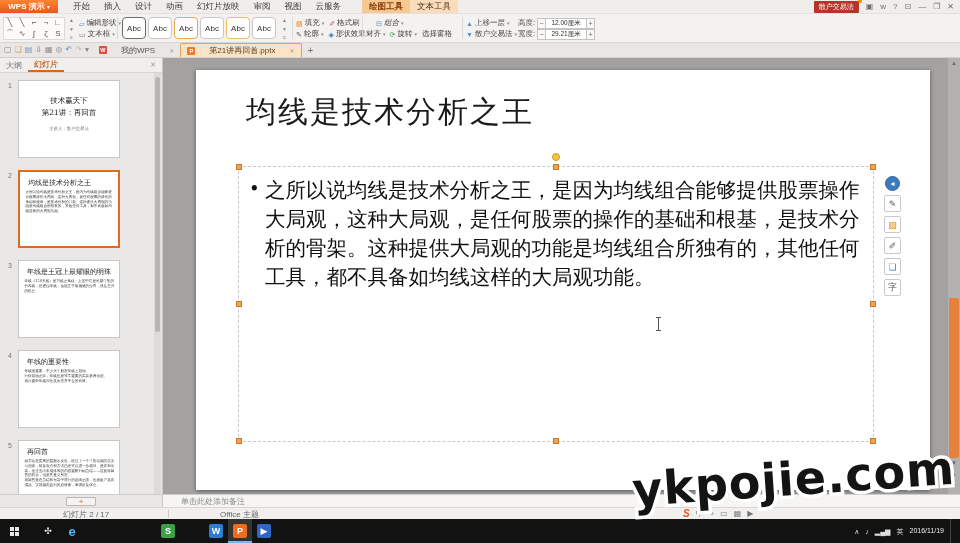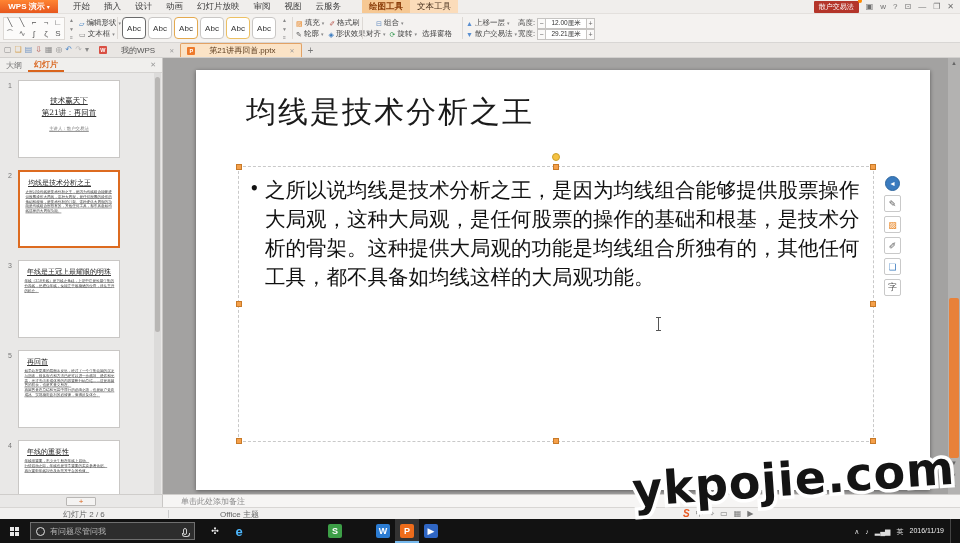--- a/index.html
+++ b/index.html
@@ -65,21 +65,21 @@
   .sidebar{position:absolute;left:0;top:58px;width:163px;height:436px;background:#e9e8e7;border-right:1px solid #c9c7c5;}
   .sb-head{position:absolute;left:0;top:0;width:100%;height:15px;background:#f0efed;border-bottom:1px solid #d5d3d1;
            display:flex;align-items:center;font-size:8px;color:#777;}
   .sb-tab{padding:0 6px;height:100%;display:flex;align-items:center;font-family:Liberation Mono, monospace;}
   .sb-tab.sel{color:#d9641c;border-bottom:2px solid #d9641c;font-weight:bold;}
   .sb-close{margin-left:auto;padding-right:6px;color:#999;font-size:7px;}
   .sb-list{position:absolute;left:0;top:15px;width:155px;height:421px;overflow:hidden;padding:7px 0 0 2px;}
   .srow{display:flex;margin-bottom:12px;}
   .snum{width:16px;font-size:7px;color:#777;padding-top:2px;text-align:center;}
   .thumb{width:102px;height:78px;background:#fff;border:1px solid #c9c7c5;overflow:hidden;position:relative;
-         font-family:"DejaVu Serif","Liberation Serif",serif;text-decoration:underline;}
+         font-family:"DejaVu Serif","Liberation Serif",serif;}
   .thumb.sel{border:2px solid #dd6b20;}
   .t-title{font-size:7px;color:#222;padding:7px 8px 0 8px;white-space:pre-line;line-height:1.35;}
   .thumb.center .t-title{text-align:center;font-size:7.5px;padding-top:14px;line-height:1.6;}
   .t-sub{font-size:8px;transform:scale(.55);transform-origin:50% 0;width:182%;margin-left:-41%;
          text-align:center;color:#777;margin-top:7px;}
   .t-body{font-size:8px;transform:scale(.45);transform-origin:0 0;width:222%;line-height:1.35;
           color:#333;padding:4px 10px 0 12px;white-space:pre-line;}
   .sb-scroll{position:absolute;right:1px;top:15px;bottom:0;width:7px;background:#dcdbda;}
   .sb-scroll .thumbbar{position:absolute;left:1px;right:1px;top:4px;height:255px;background:#b8b6b4;border-radius:3px;}
 
@@ -250,21 +250,21 @@
         <span class="ric" style="color:#555">✎</span>
         <span>轮廓</span>
         <span class="caret">▾</span>
         <span class="ric" style="color:#3a7bbf;margin-left:3px">◈</span>
         <span>形状效果</span>
         <span class="caret">▾</span>
       </div>
     </div>
     <div class="rsep" style="left:362px"></div>
     <div class="g-stack" style="left:366px;width:96px;">
-      <div class="rrow" style="padding-left:10px;">
+      <div class="rrow" style="padding-left:10px;font-style:italic;">
         <span class="ric" style="color:#6a8fc0">⊟</span>
         <span>组合</span>
         <span class="caret">▾</span>
       </div>
       <div class="rrow">
         <span>对齐</span>
         <span class="caret">▾</span>
         <span class="ric" style="color:#3a9a55;margin-left:2px">⟳</span>
         <span>旋转</span>
         <span class="caret">▾</span>
@@ -357,36 +357,36 @@
         </div>
         <div class="srow">
           <div class="snum">3</div>
           <div class="thumb">
             <div class="t-title">年线是王冠上最耀眼的明珠</div>
 
             <div class="t-body">年线（250天线）是万线之基础，上证中它是长期牛熊的分界线，把握住年线，便能立于最稳健的位置，抓住主升的机会。</div>
           </div>
         </div>
         <div class="srow">
+          <div class="snum">4</div>
+          <div class="thumb">
+            <div class="t-title">年线的重要性</div>
+
+            <div class="t-body">年线很重要，不少大牛股在年线上启动。
+行情启动之际，年线也是非常重要的买卖参考依据。
+再次重申年线理念及依托其平台的价值。</div>
+          </div>
+        </div>
+        <div class="srow">
           <div class="snum">5</div>
           <div class="thumb">
             <div class="t-title">再回首</div>
 
             <div class="t-body">如果站在更高的层面来反思，经过了一个牛熊轮回的沉淀与历练，很多观点和方法已经可以进一步梳理、提炼和完善，把过去尚未成体系的内容重新归纳总结——这是再回首的初衷，也是其意义所在。
 再回首是在总结和完善中前行的必由之路，也是散户走向成熟、实现稳定盈利的必修课，值得反复体会。</div>
-          </div>
-        </div>
-        <div class="srow">
-          <div class="snum">4</div>
-          <div class="thumb">
-            <div class="t-title">年线的重要性</div>
-
-            <div class="t-body">年线很重要，不少大牛股在年线上启动。
-行情启动之际，年线也是非常重要的买卖参考依据。
-再次重申年线理念及依托其平台的价值。</div>
           </div>
         </div>
       </div>
     <div class="sb-scroll">
       <div class="thumbbar"></div>
     </div>
   </div>
 
   <div class="main">
     <div class="canvas">
@@ -426,21 +426,21 @@
   <div class="notesbar">
     <div class="notes-left">
       <div class="addslide">+</div>
     </div>
     <div class="notes-right">
       <span>单击此处添加备注</span>
     </div>
   </div>
 
   <div class="statusbar">
-    <span class="st-slide">幻灯片 2 / 6</span>
+    <span class="st-slide">幻灯片 2 / 17</span>
     <span class="st-div"></span>
     <span class="st-theme">Office 主题</span>
     <span class="st-icons">
 
     <span class="st-ic wps-s">S</span>
         <span class="st-ic">中</span>
         <span class="st-ic">⌖</span>
         <span class="st-ic">▭</span>
         <span class="st-ic">▦</span>
         <span class="st-ic">▶</span>
@@ -449,25 +449,20 @@
 
   <div class="taskbar">
     <div class="startbtn">
       <span class="winlogo">
           <span></span>
           <span></span>
           <span></span>
           <span></span>
         </span>
     </div>
-    <div class="searchbox">
-      <span class="cort"></span>
-      <span class="search-text">有问题尽管问我</span>
-      <span class="mic"></span>
-    </div>
     <div class="tk-apps">
 
     <div class="tk-slot">
           <span class="tk-tile" style="color: rgb(240, 240, 240);">
             <span>✣</span>
 
           </span>
         </div>
         <div class="tk-slot">
           <span class="tk-tile big" style="color: rgb(77, 184, 255);">

